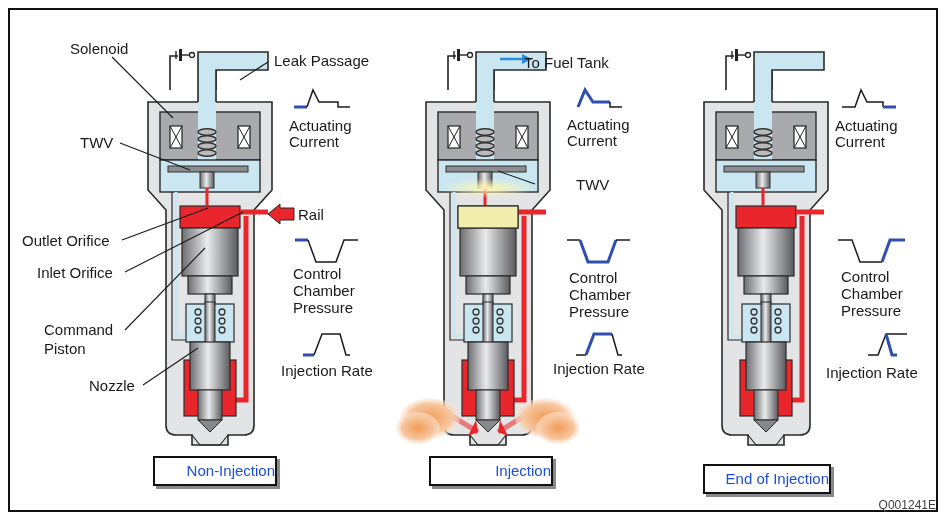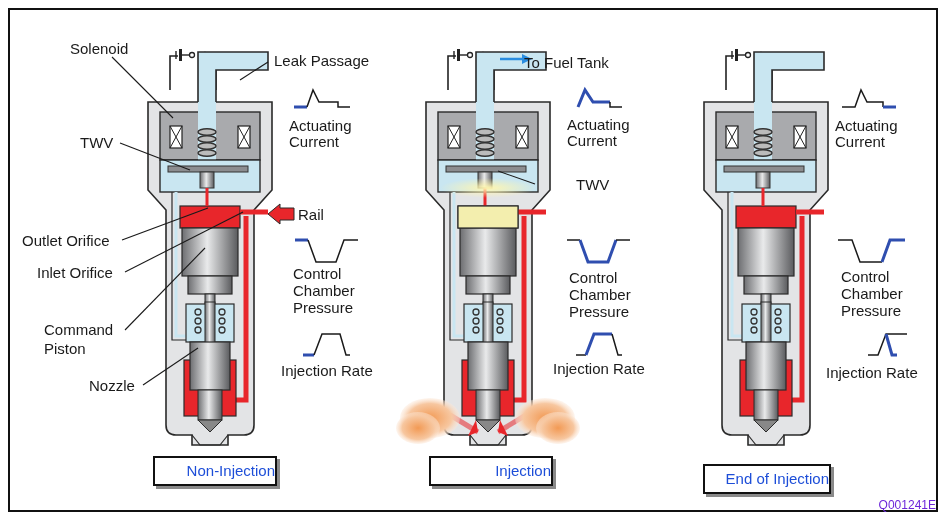--- a/index.html
+++ b/index.html
@@ -1,21 +1,21 @@
 <!DOCTYPE html>
 <html><head>
 <meta charset="utf-8">
 <style>
   html, body { margin: 0; padding: 0; background: #ffffff; }
   body { width: 950px; height: 522px; position: relative; overflow: hidden; font-family: "Liberation Sans", sans-serif; }
   .frame { position: absolute; left: 8px; top: 8px; width: 930px; height: 504px; border: 2px solid #111; box-sizing: border-box; background: #fff; }
   svg.diagram { position: absolute; left: 0; top: 0; width: 950px; height: 522px; }
   .lbl { font-family: "Liberation Sans", sans-serif; font-size: 15px; fill: #1a1a1a; }
   .state-box { position: absolute; height: 26px; border: 2px solid #111; background: #fff; box-shadow: 3px 3px 0 #8a8a8a; font-size: 15px; line-height: 26px; text-align: right; color: #1d4ed8; box-sizing: content-box; }
-  .code { position: absolute; right: 14px; bottom: 10px; font-size: 12px; color: #6d28d9; }
+  .code { position: absolute; right: 14px; bottom: 10px; font-size: 12px; color: #404040; }
 </style>
 </head>
 <body>
 
 <div class="frame"></div>
 
 <svg class="diagram" viewBox="0 0 950 522" xmlns="http://www.w3.org/2000/svg">
   <defs>
     <linearGradient id="metal" x1="0" x2="1" y1="0" y2="0">
       <stop offset="0" stop-color="#6d6e71"></stop>

